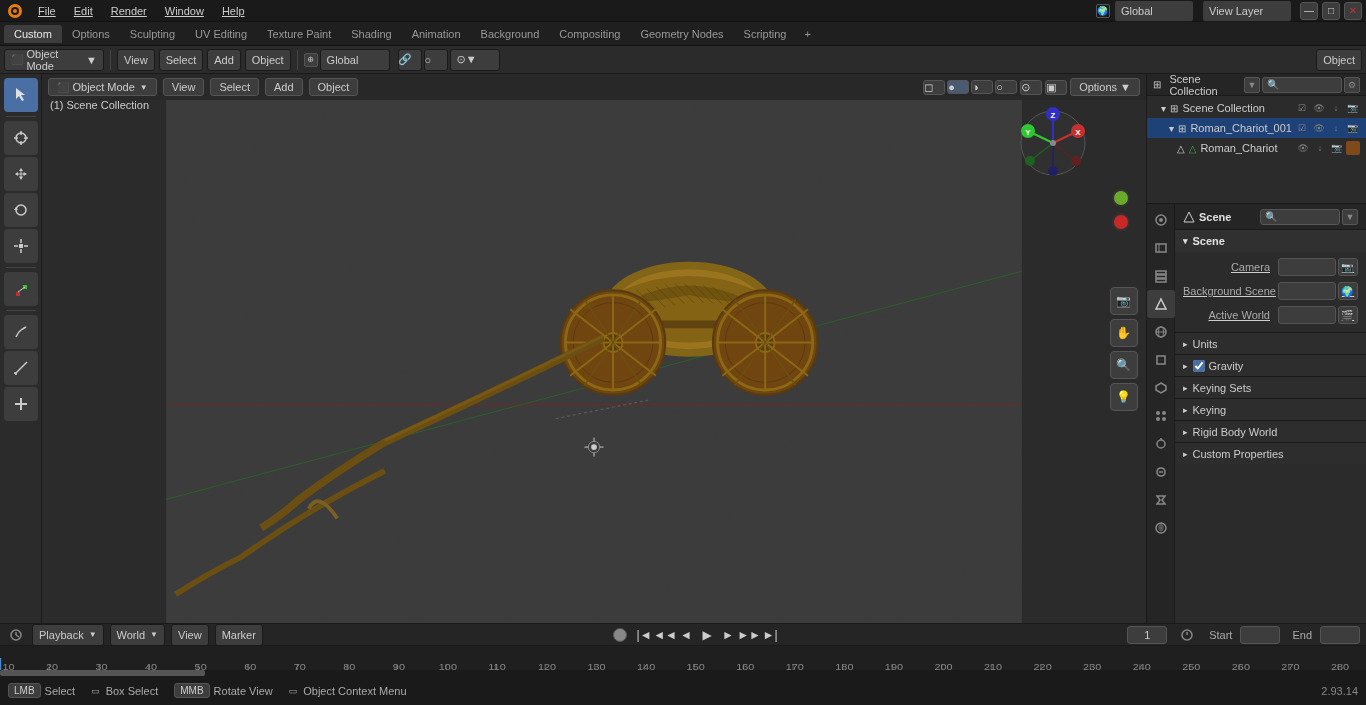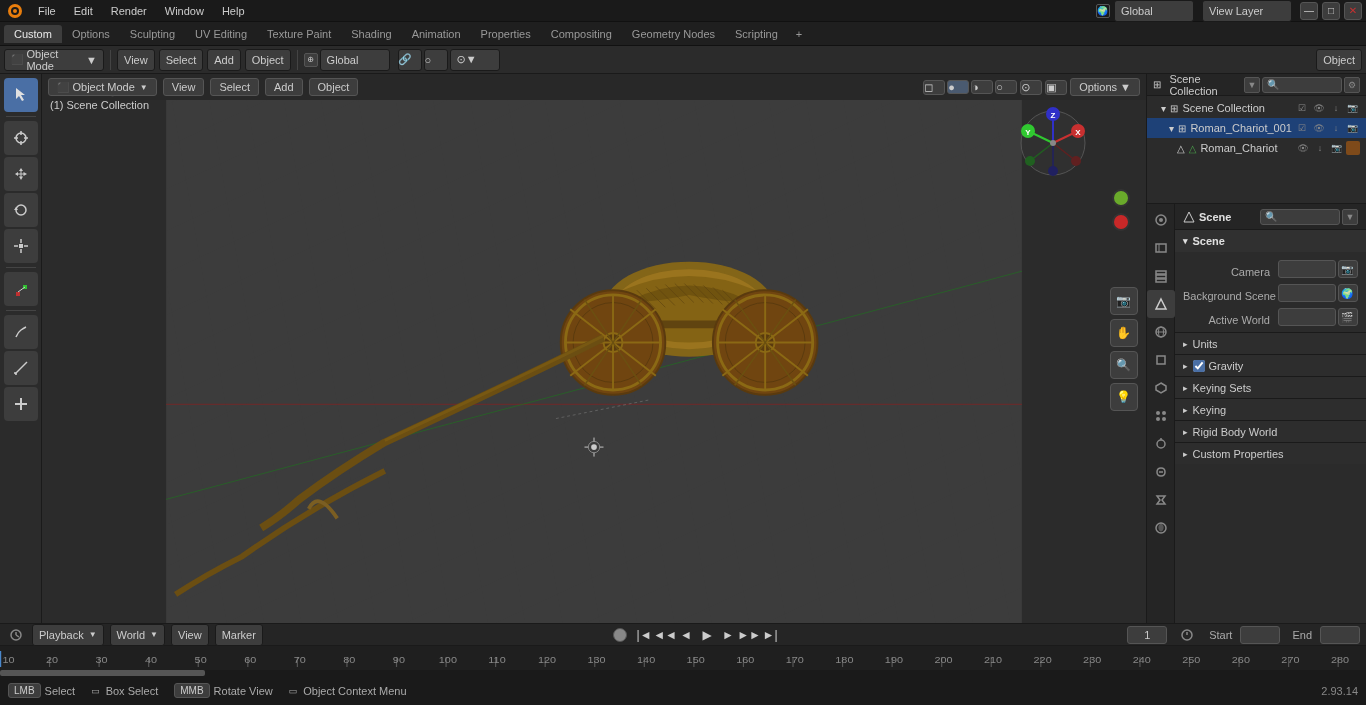--- a/index.html
+++ b/index.html
@@ -27,20 +27,21 @@
       width: 22px;
       height: 22px;
       display: flex;
       align-items: center;
       justify-content: center;
       margin-right: 4px;
     }
     .top-menu-bar .menu-items {
       display: flex;
       gap: 2px;
+      text-decoration: underline;
     }
     .top-menu-bar .menu-item {
       padding: 2px 8px;
       color: #cccccc;
       cursor: pointer;
       border-radius: 3px;
     }
 
     
     .workspace-tabs {
@@ -287,23 +288,24 @@
       cursor: pointer;
       color: #e0e0e0;
       font-size: 11px;
       font-weight: bold;
     }
     .prop-section-header .arrow { margin-right: 5px; font-size: 9px; }
     .prop-section-content { padding: 4px 8px; }
 
     .prop-row {
       display: flex;
-      align-items: flex-end;
+      align-items: center;
       height: 22px;
       margin-bottom: 2px;
+      text-decoration: underline;
     }
     .prop-label {
       width: 95px;
       color: #aaa;
       font-size: 11px;
       text-align: right;
       padding-right: 8px;
       white-space: nowrap;
     }
     .prop-value {
@@ -498,21 +500,21 @@
 </div>
 
 <div class="workspace-tabs">
   <div class="workspace-tab active">Custom</div>
   <div class="workspace-tab">Options</div>
   <div class="workspace-tab">Sculpting</div>
   <div class="workspace-tab">UV Editing</div>
   <div class="workspace-tab">Texture Paint</div>
   <div class="workspace-tab">Shading</div>
   <div class="workspace-tab">Animation</div>
-  <div class="workspace-tab">Properties</div>
+  <div class="workspace-tab">Background</div>
   <div class="workspace-tab">Compositing</div>
   <div class="workspace-tab">Geometry Nodes</div>
   <div class="workspace-tab">Scripting</div>
   <div class="workspace-tab-add">+</div>
 </div>
 
 <div class="toolbar-row">
 
   <div class="toolbar-btn" style="width:100px;">
     <span style="font-size:10px;">⬛</span>
@@ -1018,21 +1020,21 @@
     </div>
 
     <div style="color:#aaa;font-size:11px;margin:0 2px;">Start</div>
     <input type="text" class="timeline-frame-input" style="">
 
     <div style="color:#aaa;font-size:11px;margin:0 2px 0 6px;">End</div>
     <input type="text" class="timeline-frame-input" style="">
   </div>
 
   <div style="height:30px;background:#1f1f1f;position:relative;overflow:hidden;">
-    <div style="position:absolute;bottom:7px;left:0;right:0;height:16px;display:flex;align-items:flex-end;padding:0 0 2px 0;">
+    <div style="position:absolute;bottom:0;left:0;right:0;height:16px;display:flex;align-items:flex-end;padding:0 0 2px 0;">
 
       <svg width="100%" height="16" viewBox="0 0 1130 16" preserveAspectRatio="none">
 
         <line x1="0" y1="0" x2="0" y2="16" stroke="#555" stroke-width="1"></line>
         <text x="2" y="12" fill="#888" font-size="9">10</text>
         <line x1="41" y1="6" x2="41" y2="16" stroke="#555" stroke-width="1"></line>
         <text x="38" y="12" fill="#888" font-size="9">20</text>
         <line x1="82" y1="6" x2="82" y2="16" stroke="#555" stroke-width="1"></line>
         <text x="79" y="12" fill="#888" font-size="9">30</text>
         <line x1="123" y1="6" x2="123" y2="16" stroke="#555" stroke-width="1"></line>

